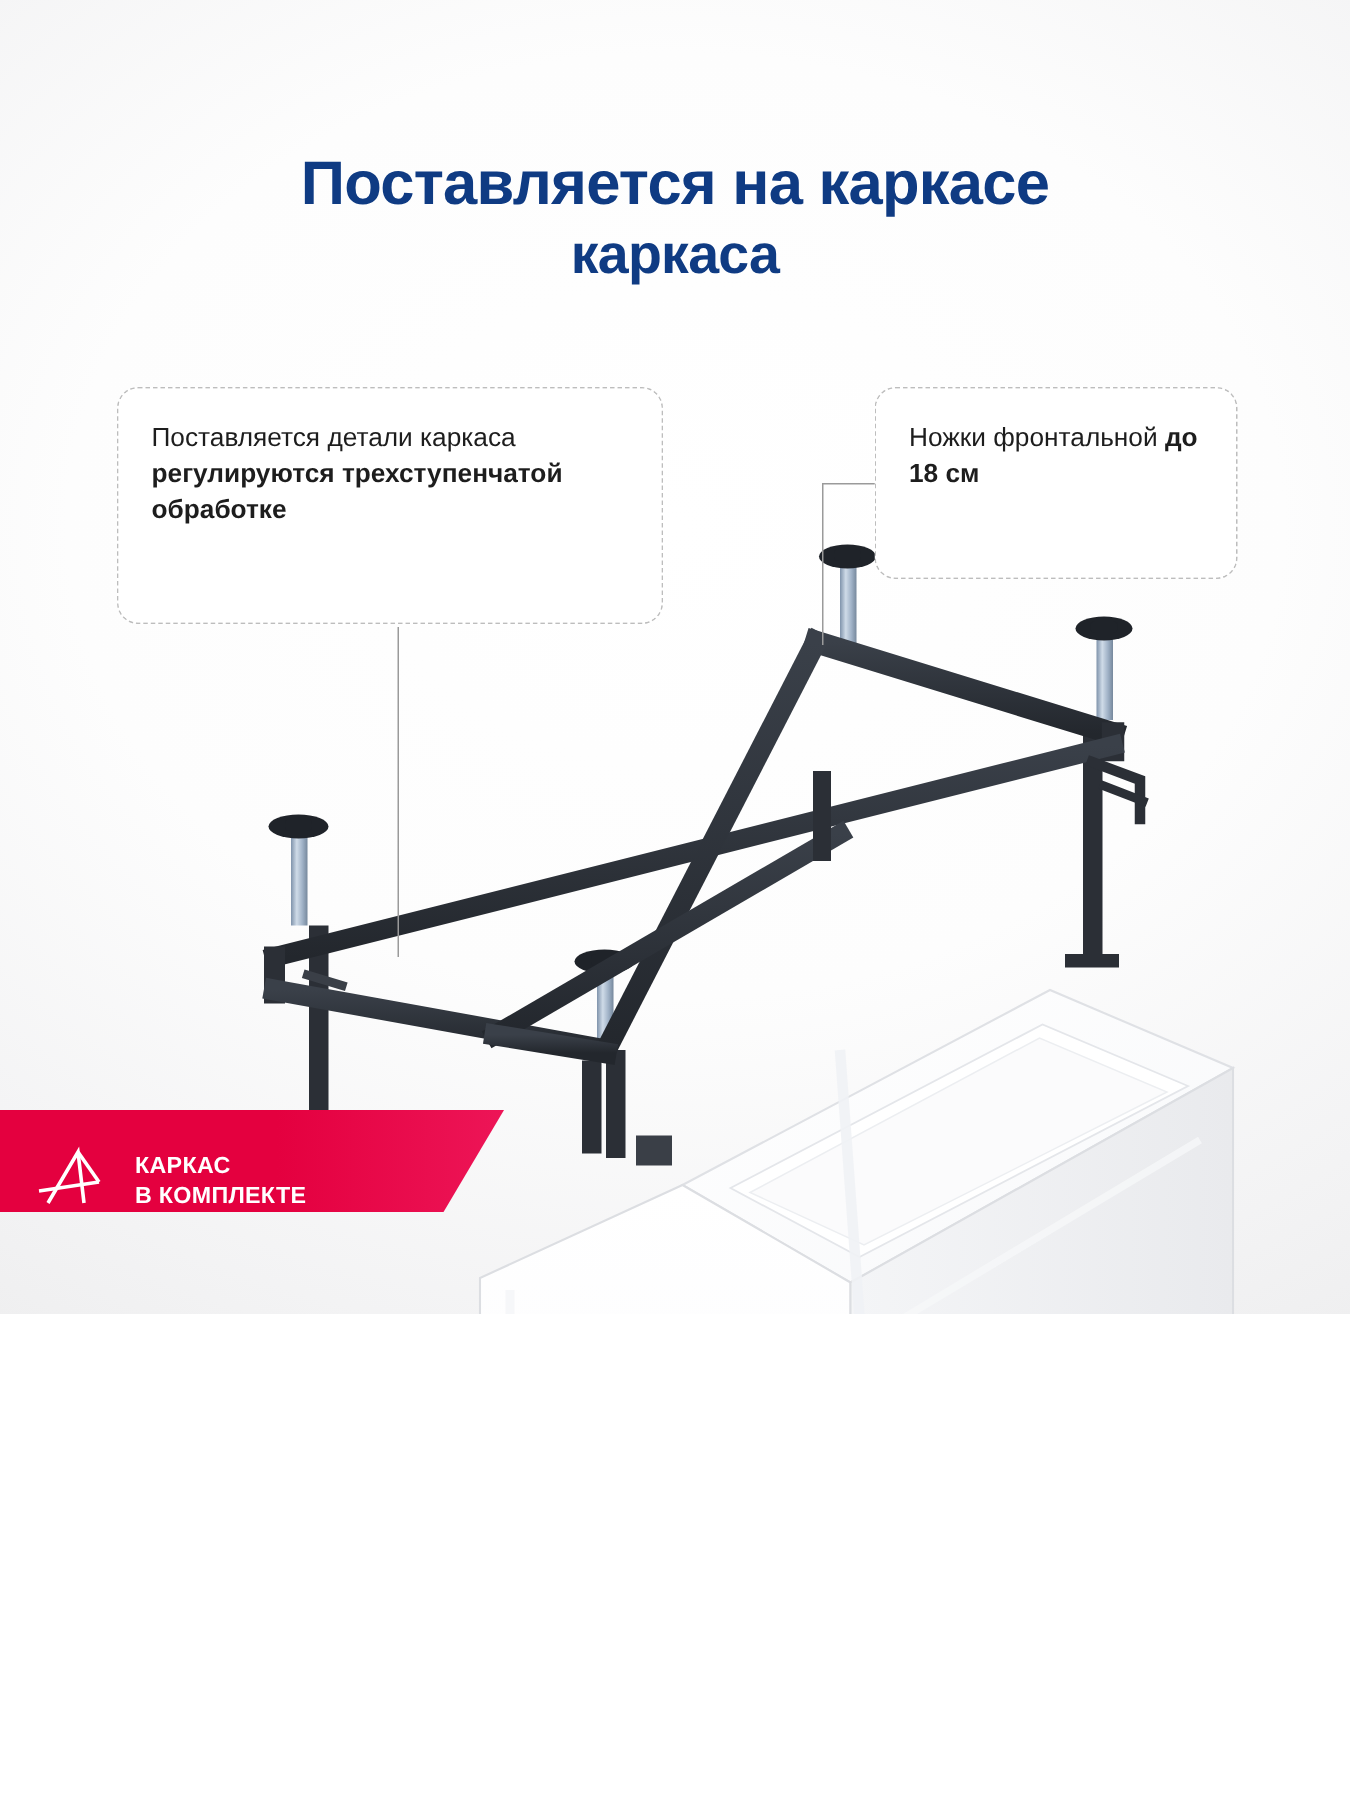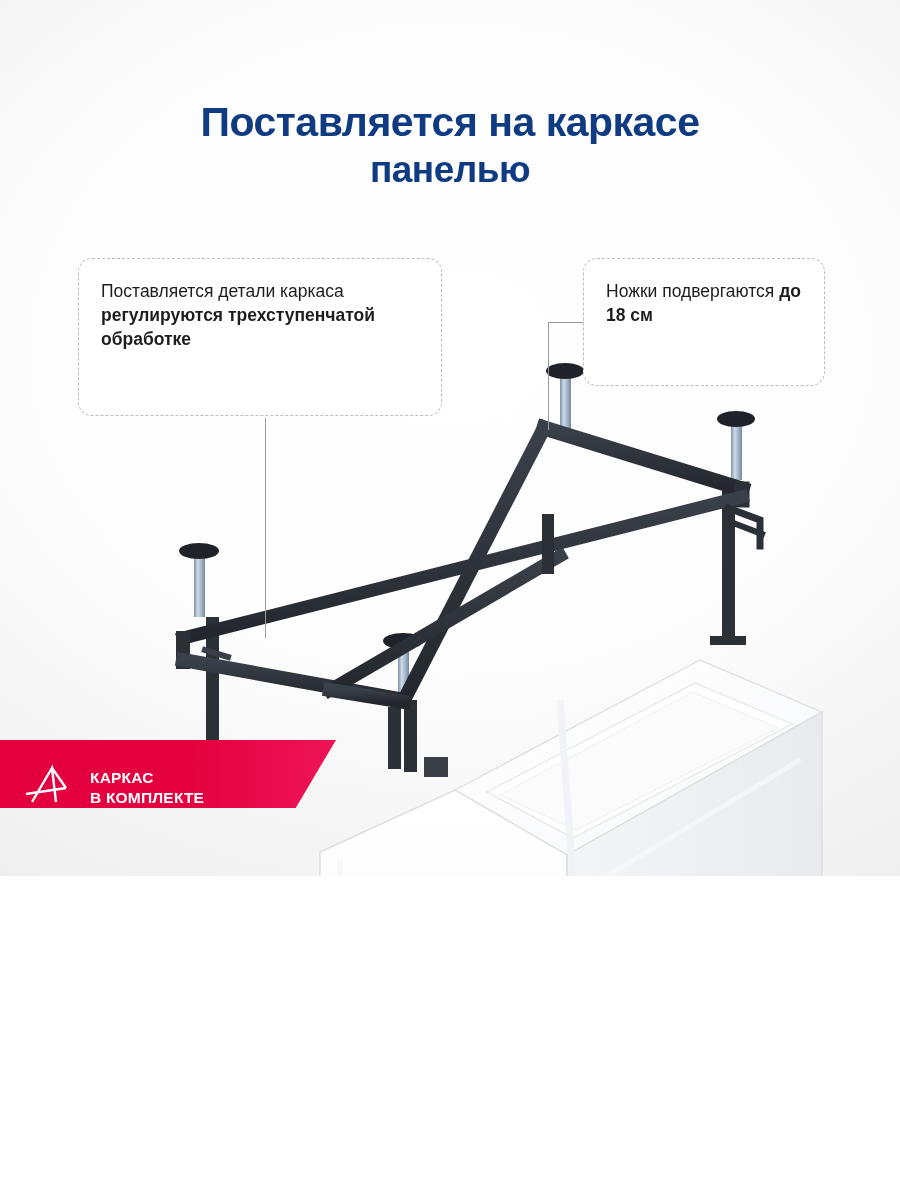--- a/index.html
+++ b/index.html
@@ -110,21 +110,21 @@
     letter-spacing: 0.2px;
   }
 </style>
 </head>
 <body>
 
 <div class="page">
 
   <div class="headline">
     <span class="l1">Поставляется на каркасе</span>
-    <span class="l3">панелью</span>
+    <span class="l3">каркаса</span>
   </div>
 
   <svg class="illustration" viewBox="0 0 900 1200" xmlns="http://www.w3.org/2000/svg">
     <defs>
       <linearGradient id="tubFront" x1="0" y1="0" x2="0" y2="1">
         <stop offset="0%" stop-color="#ffffff"></stop>
         <stop offset="60%" stop-color="#fcfcfd"></stop>
         <stop offset="100%" stop-color="#f2f3f5"></stop>
       </linearGradient>
       <linearGradient id="tubSide" x1="0" y1="0" x2="1" y2="0">
@@ -226,21 +226,21 @@
 
   <div class="leader leader-v" style="left:265px; top:418px; height:220px;"></div>
   <div class="leader leader-v" style="left:548px; top:322px; height:108px;"></div>
   <div class="leader leader-h" style="left:548px; top:322px; width:36px;"></div>
 
   <div class="callout callout-left">
     <span>Поставляется детали каркаса </span><b>регулируются трехступенчатой обработке</b>
   </div>
 
   <div class="callout callout-right">
-    <span>Ножки подвергаются </span><b>до 18 см</b>
+    <span>Ножки фронтальной </span><b>до 18 см</b>
   </div>
 
   <div class="badge">
     <svg class="badge-icon" viewBox="0 0 54 46" xmlns="http://www.w3.org/2000/svg">
       <path d="M10,40 L30,6 L34,40" stroke="#ffffff" stroke-width="2.4" fill="none"></path>
       <path d="M4,32 L44,26" stroke="#ffffff" stroke-width="2.4" fill="none"></path>
       <path d="M30,6 L44,26" stroke="#ffffff" stroke-width="2.4" fill="none"></path>
     </svg>
     <div class="badge-text">
       <div>КАРКАС</div>

